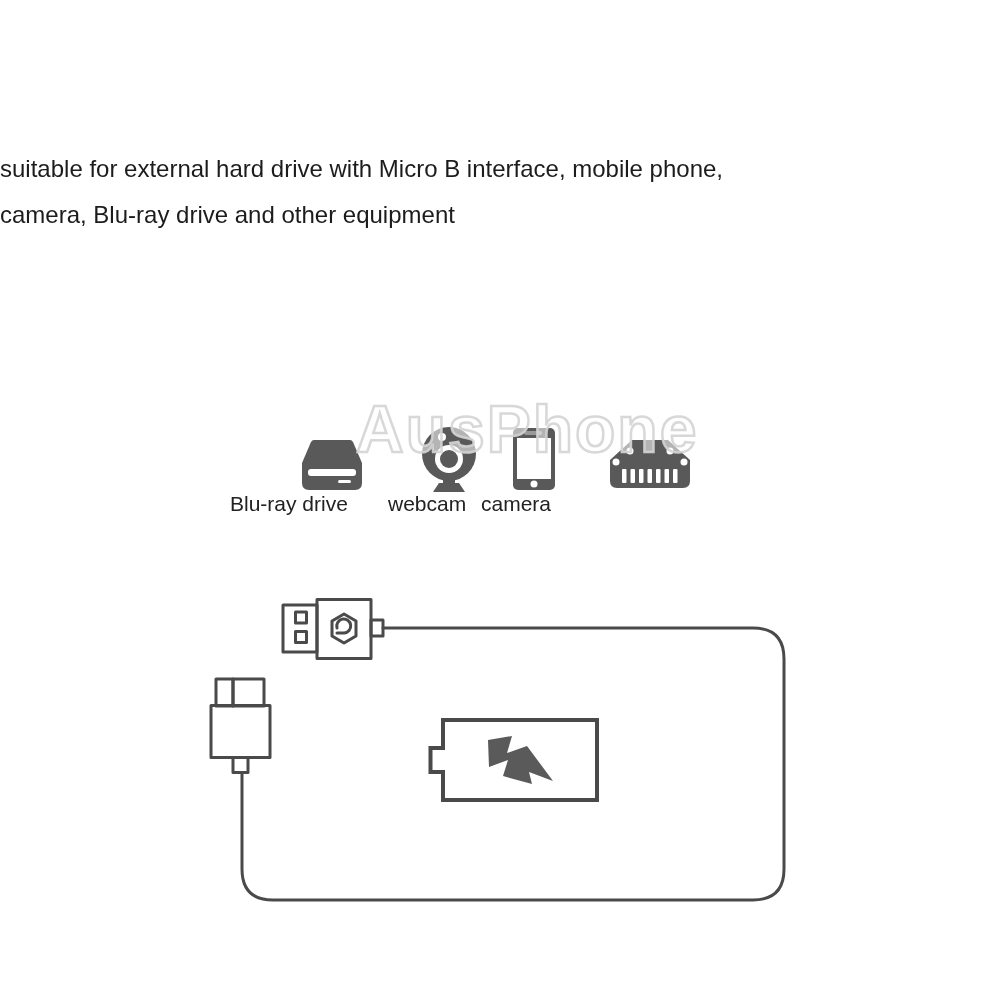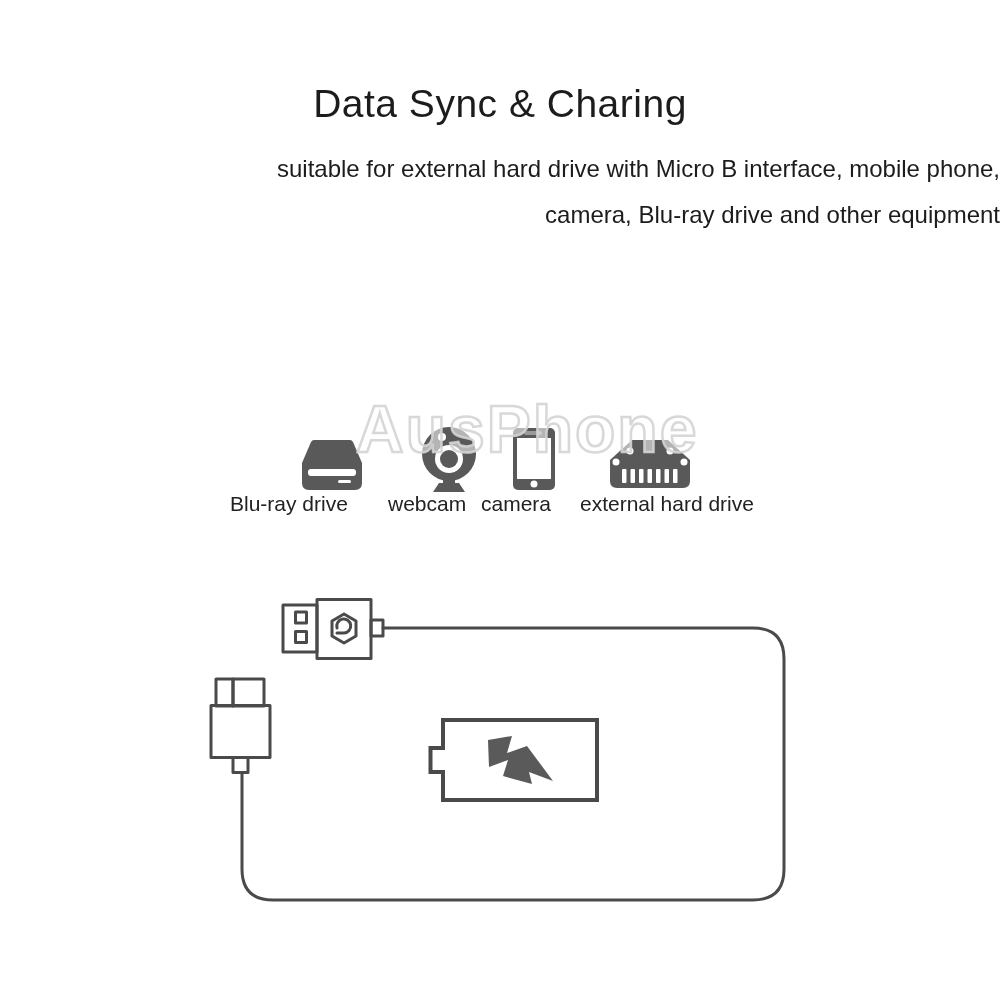--- a/index.html
+++ b/index.html
@@ -5,21 +5,21 @@
   html,body{margin:0;padding:0;background:#fff;}
   #page{
     position:relative;width:1000px;height:1000px;background:#ffffff;overflow:hidden;
     font-family:"Liberation Sans", sans-serif;color:#1f1f1f;
   }
   .title{
     position:absolute;top:82px;left:0;width:1000px;text-align:center;
     font-size:39px;font-weight:400;letter-spacing:0.5px;color:#1c1c1c;
   }
   .subtitle{
-    position:absolute;top:146px;left:0;width:1000px;text-align:right;
+    position:absolute;top:146px;left:0;width:1000px;text-align:left;
     font-size:24px;line-height:46px;color:#1c1c1c;
   }
   .device-label{
     position:absolute;top:492px;font-size:21px;color:#222;
   }
   #label-bluray{left:230px;width:180px;}
   #label-webcam{left:388px;width:120px;}
   #label-phone{left:481px;width:100px;}
   #label-exthd{left:580px;width:200px;}
   .device-icon{position:absolute;z-index:1;}
@@ -37,21 +37,20 @@
   #diagram-svg{position:absolute;left:0;top:0;z-index:0;}
   .stroke-shape{stroke:#4a4a4a;stroke-width:3;fill:none;stroke-linejoin:round;stroke-linecap:round;}
   .stroke-thick{stroke:#4a4a4a;stroke-width:4;fill:none;stroke-linejoin:miter;}
   .fill-gray{fill:#595959;}
 </style>
 </head>
 <body>
 
 <div id="page">
 
-  <div class="title">Data Sync &amp; Charing</div>
 
   <div class="subtitle">
     <div>suitable for external hard drive with Micro B interface, mobile phone,</div>
     <div>camera, Blu-ray drive and other equipment</div>
   </div>
 
   <svg id="icon-bluray" class="device-icon" width="64" height="54" viewBox="0 0 64 54">
     <path class="fill-gray" d="M14,2 Q12,2 11,4 L2,25 L2,45 Q2,52 9,52 L55,52 Q62,52 62,45 L62,25 L53,4 Q52,2 50,2 Z"></path>
     <rect x="8" y="31" width="48" height="7" rx="3" fill="#ffffff"></rect>
     <rect x="38" y="42" width="13" height="3" rx="1.5" fill="#ffffff"></rect>
@@ -86,21 +85,20 @@
       <rect x="39.5" y="31" width="4.5" height="14" rx="1" fill="#ffffff"></rect>
       <rect x="48" y="31" width="4.5" height="14" rx="1" fill="#ffffff"></rect>
       <rect x="56.5" y="31" width="4.5" height="14" rx="1" fill="#ffffff"></rect>
       <rect x="65" y="31" width="4.5" height="14" rx="1" fill="#ffffff"></rect>
     </g>
   </svg>
 
   <div id="label-bluray" class="device-label">Blu-ray drive</div>
   <div id="label-webcam" class="device-label">webcam</div>
   <div id="label-phone" class="device-label">camera</div>
-  <div id="label-exthd" class="device-label">external hard drive</div>
 
   <div class="watermark">AusPhone</div>
 
   <svg id="diagram-svg" width="1000" height="1000" viewBox="0 0 1000 1000">
 
     <path class="stroke-shape" d="M 383 628 L 753 628 Q 784 628 784 659 L 784 869 Q 784 900 753 900 L 273 900 Q 242 900 242 869 L 242 773"></path>
 
     <g>
       <rect class="stroke-shape" x="283" y="605" width="34" height="47"></rect>
       <rect class="stroke-shape" x="295.5" y="612" width="11" height="11"></rect>

